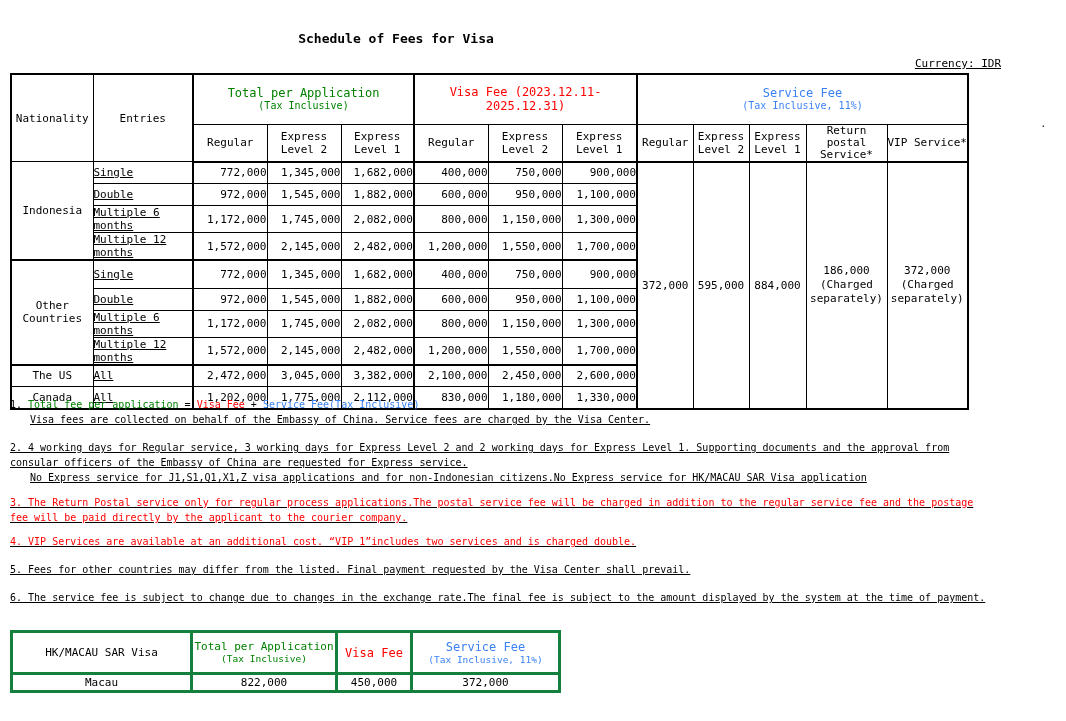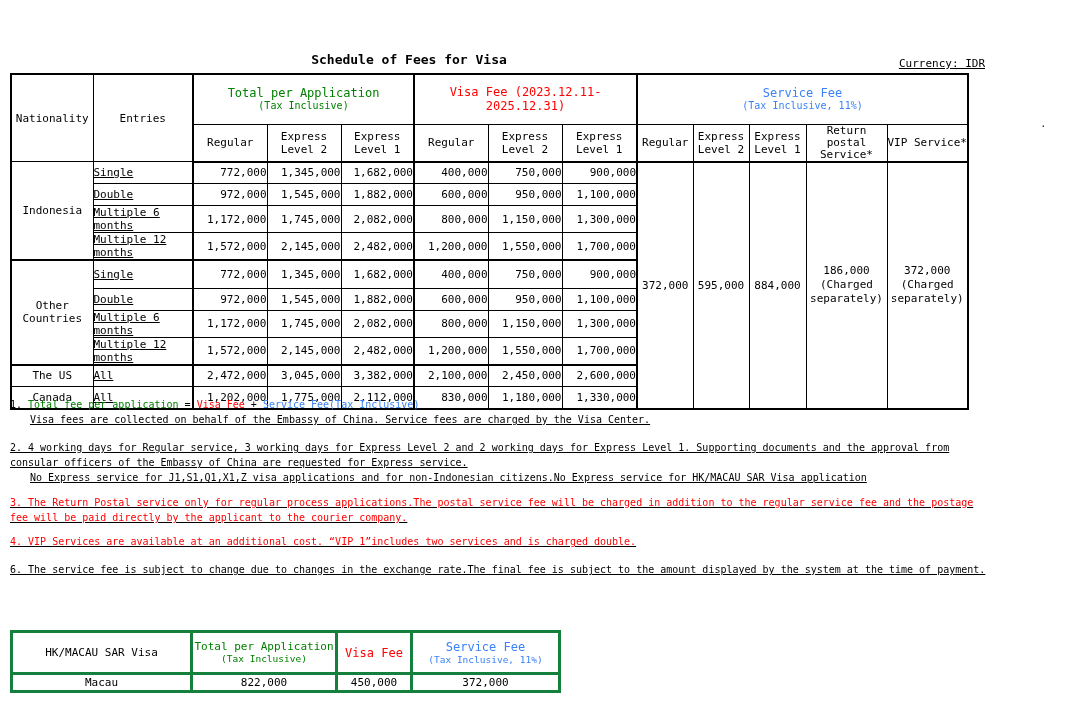--- a/index.html
+++ b/index.html
@@ -1,20 +1,20 @@
 <!DOCTYPE html>
 <html><head>
 <meta charset="utf-8">
 <style>
   html,body{margin:0;padding:0;background:#fff;}
   .page{position:relative;width:1066px;height:721px;background:#fff;overflow:hidden;
         font-family:"DejaVu Sans Mono","Liberation Mono",monospace;color:#000;}
-  .title{position:absolute;top:52px;left:0;width:792px;text-align:center;
-         font-size:13px;font-weight:bold;padding-left:13px;}
-  .currency{position:absolute;top:57px;right:81px;font-size:11px;text-decoration:underline;}
+  .title{position:absolute;top:31px;left:0;width:792px;text-align:center;
+         font-size:13px;font-weight:bold;}
+  .currency{position:absolute;top:57px;right:65px;font-size:11px;text-decoration:underline;}
   .stray{position:absolute;top:118px;left:1040px;font-size:11px;line-height:11px;color:#333;}
 
   .green{color:#008000;}
   .red{color:#FF0000;}
   .blue{color:#3b82f6;}
 
   table{border-collapse:collapse;table-layout:fixed;}
   .main-table{position:absolute;left:10px;top:73px;border:2px solid #000;}
   .main-table td{border:1px solid #000;padding:0;font-size:11px;vertical-align:middle;overflow:hidden;}
   .bl2{border-left-width:2px !important;}
@@ -222,20 +222,23 @@
       <div class="nl">consular officers of the Embassy of China are requested for Express service.</div>
       <div class="nl ind">No Express service for J1,S1,Q1,X1,Z visa applications and for non-Indonesian citizens.No Express service for HK/MACAU SAR Visa application</div>
     </div>
     <div class="note mb9 red">
       <div class="nl">3. The Return Postal service only for regular process applications.The postal service fee will be charged in addition to the regular service fee and the postage</div>
       <div class="nl">fee will be paid directly by the applicant to the courier company.</div>
     </div>
     <div class="note mb13 red">
       <div class="nl">4. VIP Services are available at an additional cost. “VIP 1”includes two services and is charged double.</div>
     </div>
+    <div class="note mb13">
+      <div class="nl">5. Fees for other countries may differ from the listed. Final payment requested by the Visa Center shall prevail.</div>
+    </div>
     <div class="note">
       <div class="nl">6. The service fee is subject to change due to changes in the exchange rate.The final fee is subject to the amount displayed by the system at the time of payment.</div>
     </div>
   </div>
 
   <table class="hk-table">
     <colgroup>
       <col style="width:180px">
         <col style="width:145px">
         <col style="width:75px">

